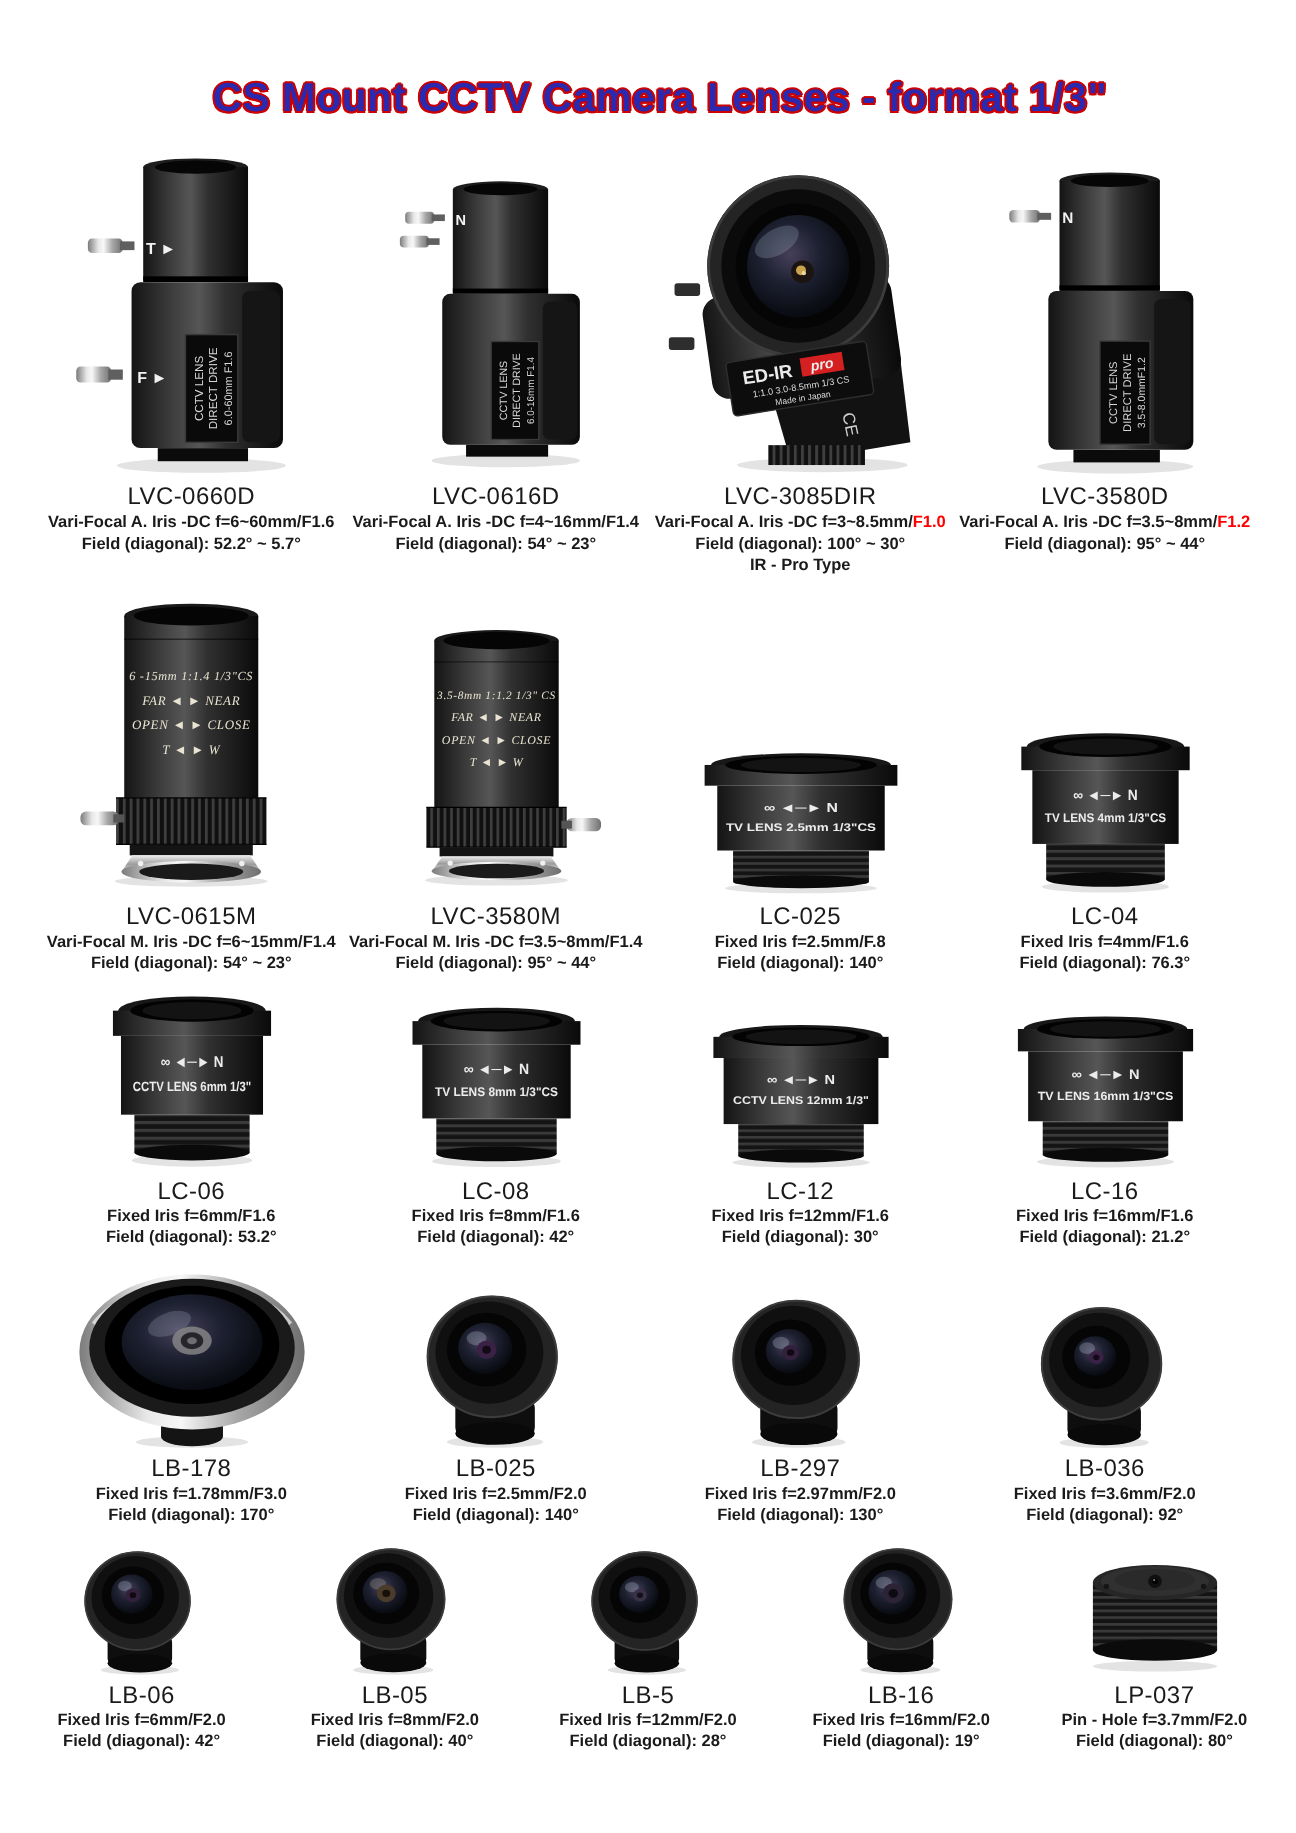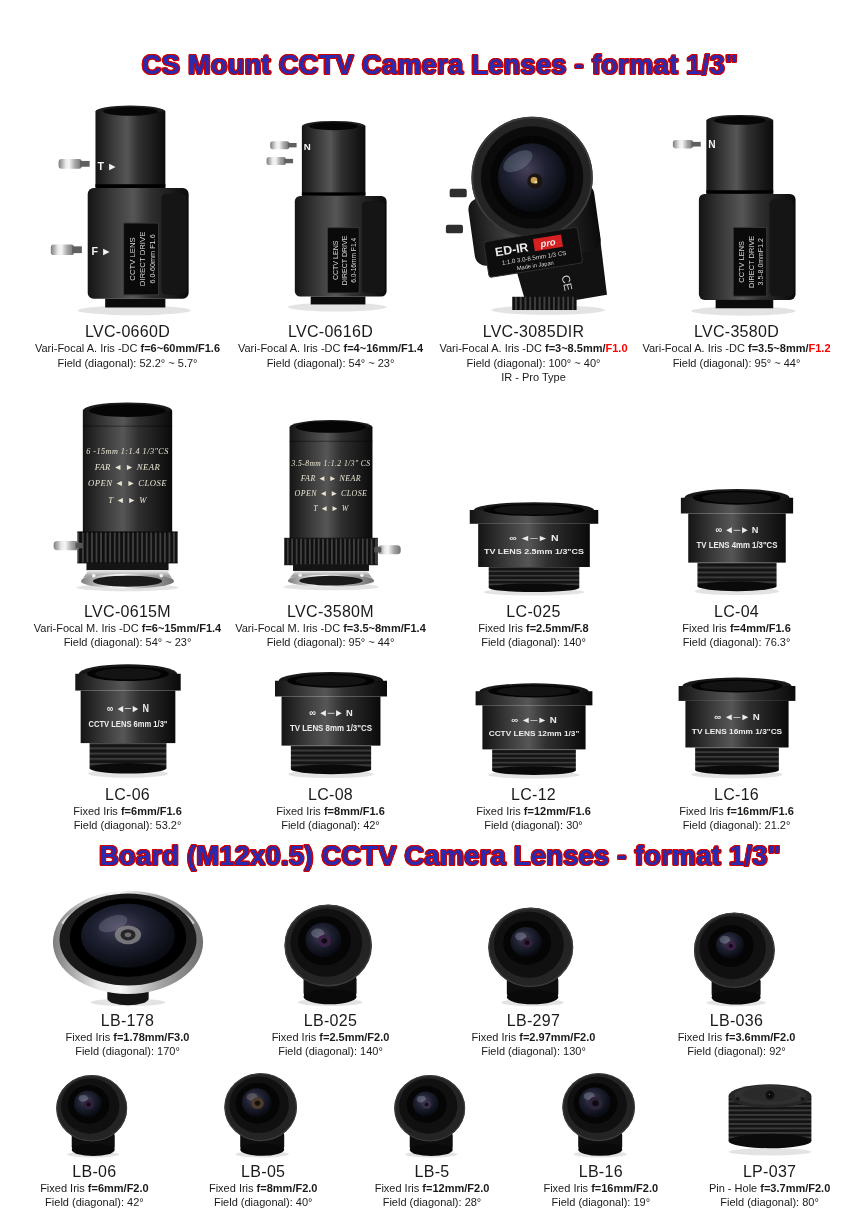--- a/index.html
+++ b/index.html
@@ -15,21 +15,21 @@
                 1px 1px 0 #cc0000,-1px -1px 0 #cc0000,1px -1px 0 #cc0000,-1px 1px 0 #cc0000;
   }
   .sec-title.second{margin-top:6px;}
   .row{display:grid;padding:0 26px;margin-bottom:8px;}
   .grid4{grid-template-columns:repeat(4,1fr);}
   .grid5{grid-template-columns:repeat(5,1fr);padding:0 10px;}
   .cell{display:flex;flex-direction:column;align-items:center;text-align:center;}
   .imgbox{display:flex;align-items:flex-end;justify-content:center;width:100%;}
   .h1{height:228px}.h2{height:206px}.h3{height:124px}.h4{height:126px}.h5{height:92px}
   .pname{font-size:16px;font-weight:normal;margin-top:4px;letter-spacing:.3px;}
-  .spec{font-size:11px;line-height:1.32;}
+  .spec{font-size:11px;line-height:1.32;font-weight:bold;}
   .spec:empty{display:none}
   .red{color:#ff0000;}
   
   .mk{fill:#ececec;font-family:"Liberation Sans",sans-serif;font-weight:bold;text-anchor:middle;}
   .mk-it{fill:#e9e4d2;font-family:"Liberation Serif",serif;font-style:italic;text-anchor:middle;letter-spacing:.5px;}
   .lbl{fill:#d8d8d8;font-family:"Liberation Sans",sans-serif;text-anchor:middle;}
   .mark{fill:#f2f2f2;font-family:"Liberation Sans",sans-serif;font-weight:bold;}
 </style>
 </head>
 <body>
@@ -164,21 +164,21 @@
             <text class="mk" x="111" y="149" font-size="10" font-style="italic">pro</text>
             <text class="lbl" x="94" y="161" font-size="6.5">1:1.0  3.0-8.5mm  1/3  CS</text>
             <text class="lbl" x="94" y="169" font-size="6">Made in Japan</text>
           </g>
           <text x="124" y="178" fill="#cfcfcf" font-size="12" font-family="Liberation Sans, sans-serif" transform="rotate(78 124 178)">CE</text>
           <rect x="72" y="200" width="68" height="14" fill="url(#pKnurl)"></rect>
         </svg>
       </div>
       <div class="pname">LVC-3085DIR</div>
       <div class="spec"><span>Vari-Focal A. Iris -DC</span> <b><span>f=3~8.5mm/</span><span></span><span class="red">F1.0</span></b></div>
-      <div class="spec">Field (diagonal): 100° ~ 40°</div>
+      <div class="spec">Field (diagonal): 100° ~ 30°</div>
       <div class="spec">IR - Pro Type</div>
     </div>
 
     <div class="cell">
       <div class="imgbox h1">
         <svg width="158" height="212" viewBox="0 0 170 225">
           <ellipse cx="92" cy="218" rx="56" ry="5" fill="#e3e3e3"></ellipse>
           <ellipse cx="88" cy="13" rx="36" ry="6" fill="#1e1e1e"></ellipse>
           <rect x="52" y="13" width="72" height="78" fill="url(#gBody)"></rect>
           <ellipse cx="88" cy="13" rx="28" ry="4.5" fill="#060606"></ellipse>
@@ -392,21 +392,20 @@
           <ellipse cx="75" cy="105" rx="43" ry="5" fill="#0a0a0a"></ellipse>
         </svg>
       </div>
       <div class="pname">LC-16</div>
       <div class="spec"><span>Fixed Iris</span> <b><span>f=16mm/</span><span>F1.6</span><span class="red"></span></b></div>
       <div class="spec">Field (diagonal): 21.2°</div>
 
     </div>
   </div>
 
-  <div class="sec-title second">Board (M12x0.5) CCTV Camera Lenses - format 1/3"</div>
 
   <div class="row grid4">
 
     <div class="cell">
       <div class="imgbox h4">
         <svg width="188" height="122" viewBox="0 0 200 130">
           <ellipse cx="100" cy="124" rx="40" ry="4" fill="#e3e3e3"></ellipse>
           <path d="M78,106 h44 v14 a22,7 0 0 1 -44,0 z" fill="#141414"></path>
           <ellipse cx="100" cy="60" rx="80" ry="55" fill="url(#gChrome)"></ellipse>
           <path d="M30,40 a80,55 0 0 1 140,0" fill="none" stroke="#ffffff" stroke-width="3" opacity="0.6"></path>

